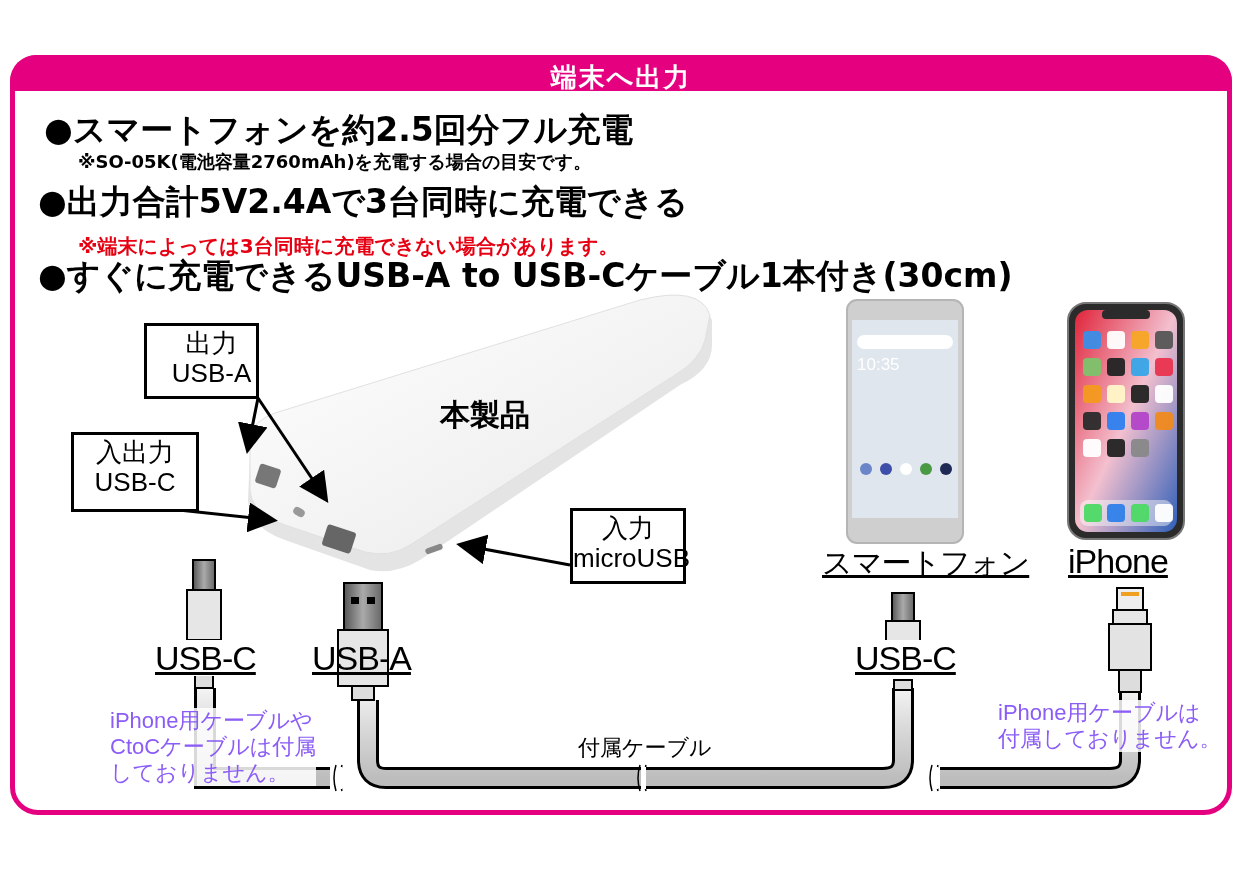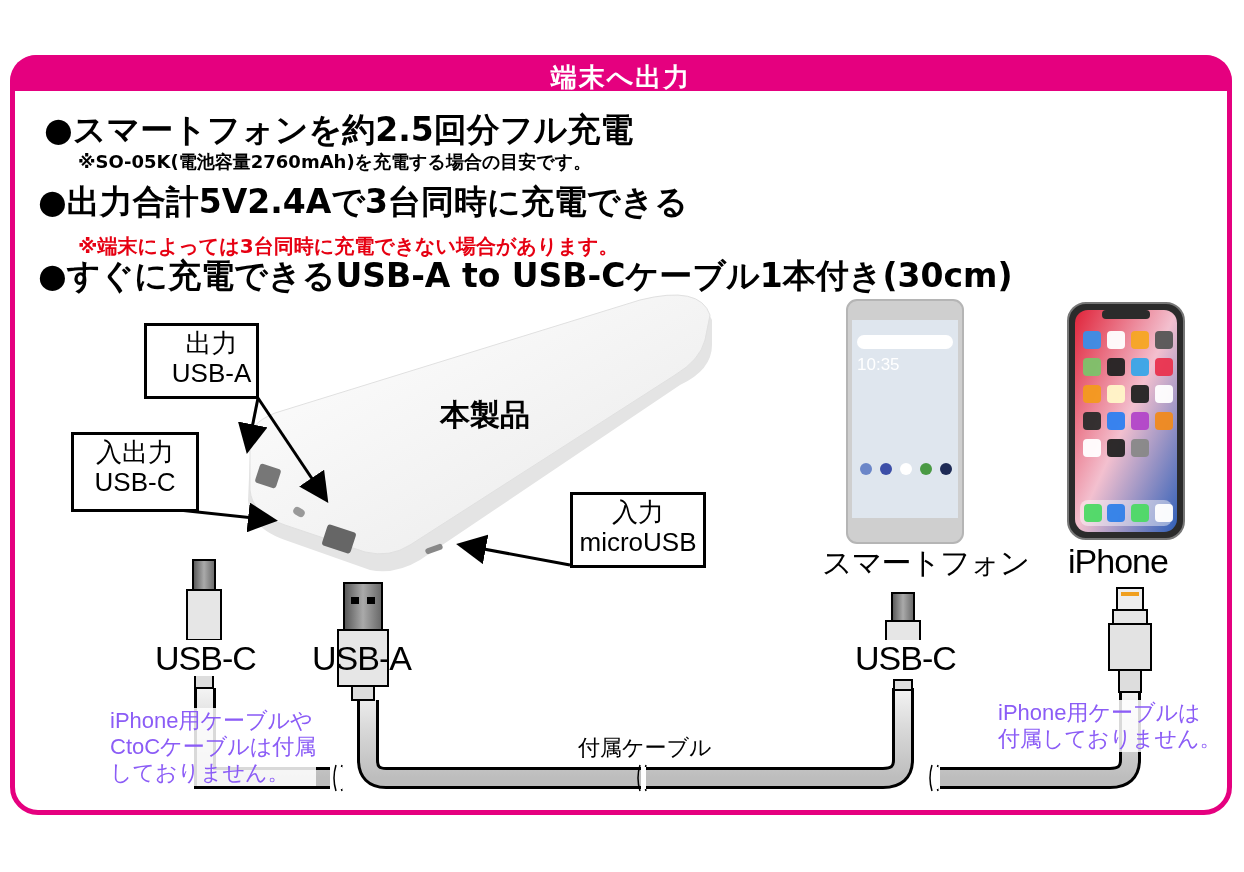--- a/index.html
+++ b/index.html
@@ -9,21 +9,21 @@
            border:5px solid #e5007f; border-radius:28px; box-sizing:border-box; background:#fff; }
   .header { position:absolute; left:10px; top:55px; width:1222px; height:36px;
             background:#e5007f; border-radius:26px 26px 0 0; color:#fff;
             font-weight:bold; font-size:26px; text-align:center; line-height:44px; letter-spacing:2px; }
   .bullet { position:absolute; left:38px; font-weight:bold; font-size:33px; letter-spacing:0px; white-space:nowrap; }
   .note { position:absolute; left:78px; font-weight:bold; font-size:18px; white-space:nowrap; }
   .note.red { color:#e60012; font-size:20px;margin-top:9px; }
   .callout { position:absolute; border:3px solid #000; background:#fff; text-align:center;
              font-family:"Liberation Sans", sans-serif; font-size:26px; line-height:30px; box-sizing:border-box; padding-top:2px; }
   .label { position:absolute; font-family:"Liberation Sans", sans-serif; font-size:34px; letter-spacing:-1px;
-           background:#fff; line-height:36px; white-space:nowrap; }
+           background:#fff; line-height:36px; white-space:nowrap;text-decoration:underline; }
   .red-note { position:absolute; color:#8b5cf6; font-family:"Liberation Sans", sans-serif; font-size:22px;
               line-height:26px; white-space:nowrap; background:rgba(255,255,255,0.85); }
   .small { position:absolute; font-family:"Liberation Sans", sans-serif; font-size:22px; white-space:nowrap; }
   svg { position:absolute; left:0; top:0; }
 </style>
 </head>
 <body>
 
 <div class="panel"></div>
 <div class="header">端末へ出力</div>
@@ -168,21 +168,21 @@
 </svg>
 
 <div class="callout" style="left:144px;top:323px;width:115px;height:76px;padding-left:20px;">
   <div>出力</div>
   <div>USB-A</div>
 </div>
 <div class="callout" style="left:35px;top:432px;width:128px;height:80px;margin-left:36px;">
   <div>入出力</div>
   <div>USB-C</div>
 </div>
-<div class="callout" style="left:570px;top:492px;width:136px;height:76px;">
+<div class="callout" style="left:570px;top:508px;width:116px;height:76px;">
   <div>入力</div>
   <div>microUSB</div>
 </div>
 
 <div class="small" style="left:440px;top:395px;font-size:30px;font-weight:bold;">本製品</div>
 
 <div class="label" style="left:822px;top:545px;font-size:30px;">スマートフォン</div>
 <div class="label" style="left:1068px;top:543px;">iPhone</div>
 
 <div class="label" style="left:155px;top:640px;">USB-C</div>

